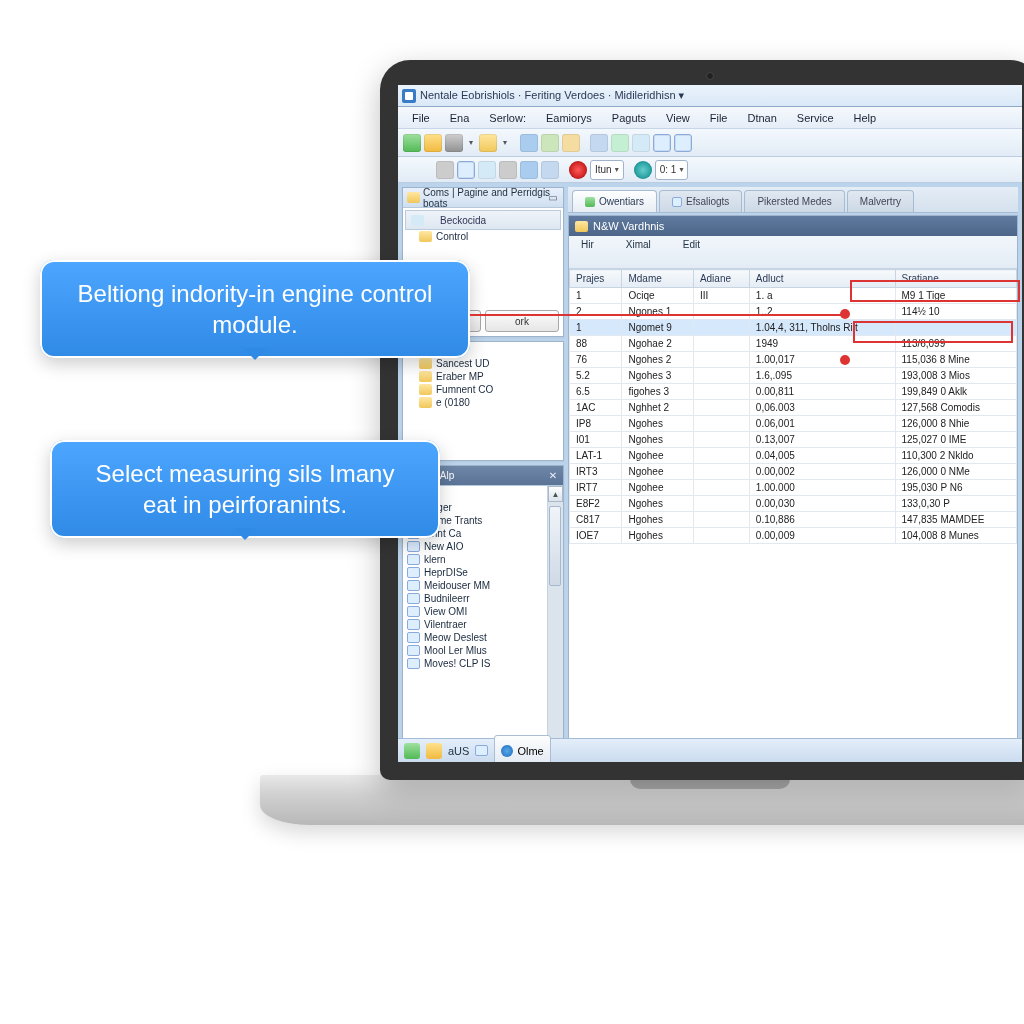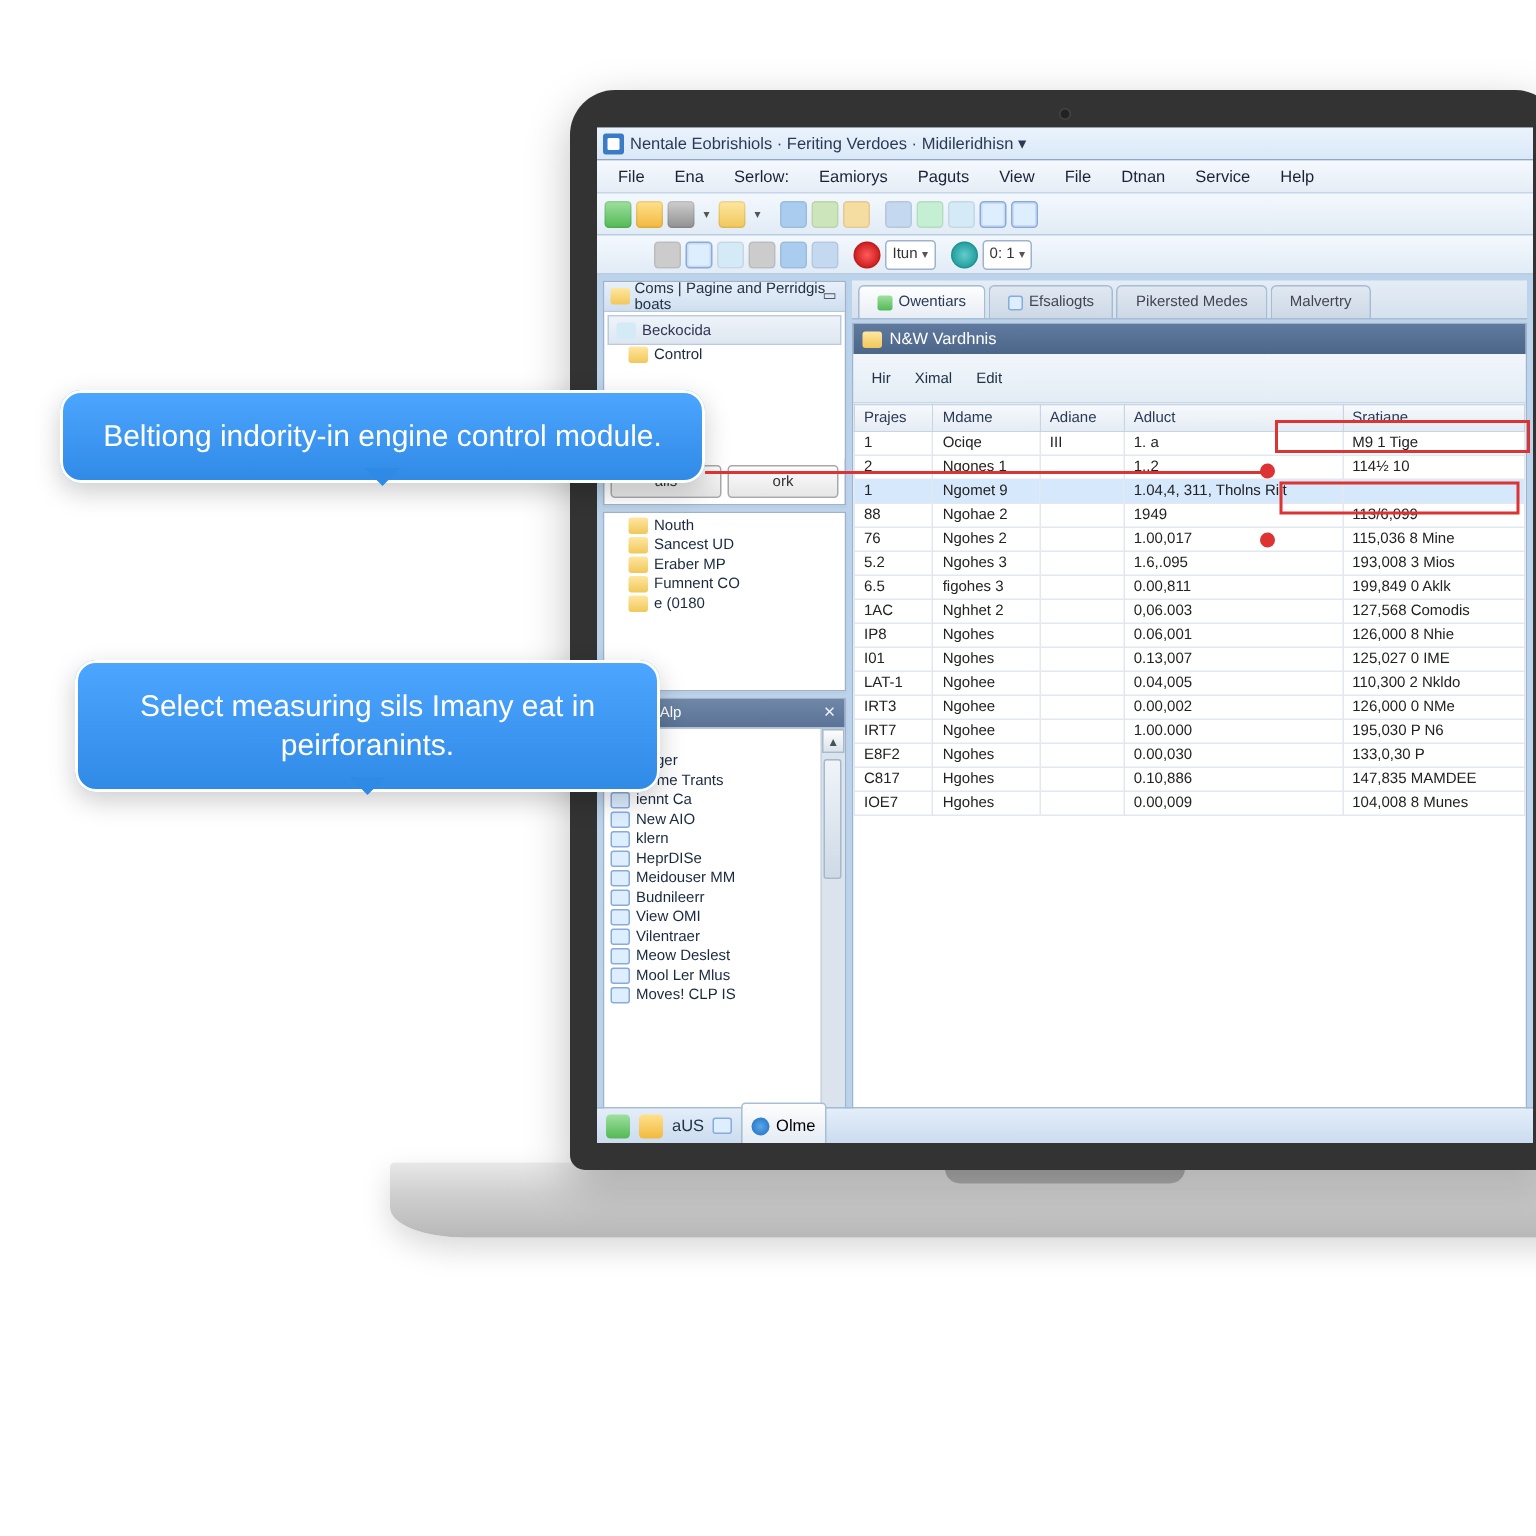--- a/index.html
+++ b/index.html
@@ -107,21 +107,21 @@
 .tab.inactive{background:linear-gradient(to bottom,#e0e8f1,#cdd9e6);color:#445;}
 .tab-ico{width:10px;height:10px;border-radius:2px;display:inline-block;}
 
 .sub-window{margin-top:2px;background:#fff;border:1px solid #9fb4cc;flex:1;display:flex;flex-direction:column;min-height:0;}
 .sub-hdr{
   height:20px;background:linear-gradient(to bottom,#5f7a9e,#4c6689);
   color:#fff;font-size:11px;display:flex;align-items:center;padding:0 6px;gap:5px;
 }
 .sub-menubar{
   height:20px;background:linear-gradient(to bottom,#f1f6fb,#e3ecf5);
-  border-bottom:1px solid #c7d5e5;display:flex;align-items:center;gap:0;padding:16px 4px;
+  border-bottom:1px solid #c7d5e5;display:flex;align-items:flex-end;gap:16px;padding:16px 4px;
 }
 .sub-menu{padding:2px 8px;font-size:10px;color:#234;}
 
 .table-wrap{flex:1;overflow:auto;background:#fff;}
 table{border-collapse:collapse;width:100%;font-size:10px;}
 th{
   background:linear-gradient(to bottom,#f6f9fc,#e5ecf4);text-align:left;
   padding:3px 6px;border:1px solid #c7d4e2;color:#2a3a55;font-weight:normal;
   position:sticky;top:0;
 }
@@ -135,21 +135,21 @@
   border-top:1px solid #a4bbd5;display:flex;align-items:center;gap:6px;padding:0 6px;
 }
 .task-ico{width:16px;height:16px;border-radius:3px;}
 .task-label{font-size:11px;color:#234;}
 .task-app{display:flex;align-items:center;gap:4px;height:32px;padding:0 6px;background:linear-gradient(#fdfdfd,#e1e9f2);border:1px solid #a9bdd3;border-radius:3px;}
 .task-app-ico{width:12px;height:12px;background:radial-gradient(circle,#58a8e8,#1d6ac0);border-radius:50%;}
 
 
 .callout{
   position:absolute;background:linear-gradient(to bottom,#4da6ff,#2f8ae6);
-  color:#fff;font-size:20px;padding:18px 26px;border-radius:14px;
+  color:#fff;font-size:24px;padding:18px 26px;border-radius:14px;
   box-shadow:0 6px 18px rgba(0,0,0,.2),inset 0 0 0 2px #fff;
   text-align:center;line-height:1.3;
 }
 .callout::after{
   content:""; position:absolute; bottom:-14px; left:50%; transform:translateX(-50%);
   border:12px solid transparent; border-top-color:#2f8ae6;
 }
 .callout1{top:260px;left:40px;width:430px;}
 .callout2{top:440px;left:50px;width:390px;}
 .callout-line{position:absolute;height:2px;background:#d33;z-index:5;}
@@ -233,21 +233,21 @@
 
         <div class="panel" style="height:150px;">
           <div class="panel-hdr">
             <span class="tree-ico i-folder"></span>
             <span>Coms | Pagine and Perridgis boats</span>
             <span class="close-x">▭</span>
           </div>
           <div class="panel-body">
             <div class="category-line">
               <span class="tree-ico i-list"></span>
-              <span style="margin-left:4px;">Beckocida</span>
+              <span style="margin-left:16px;">Beckocida</span>
             </div>
             <div class="tree-item tree-indent1">
               <span class="tree-ico i-folder"></span>
               <span>Control</span>
             </div>
           </div>
           <div class="btn-row">
             <div class="btn">ails</div>
             <div class="btn">ork</div>
           </div>

